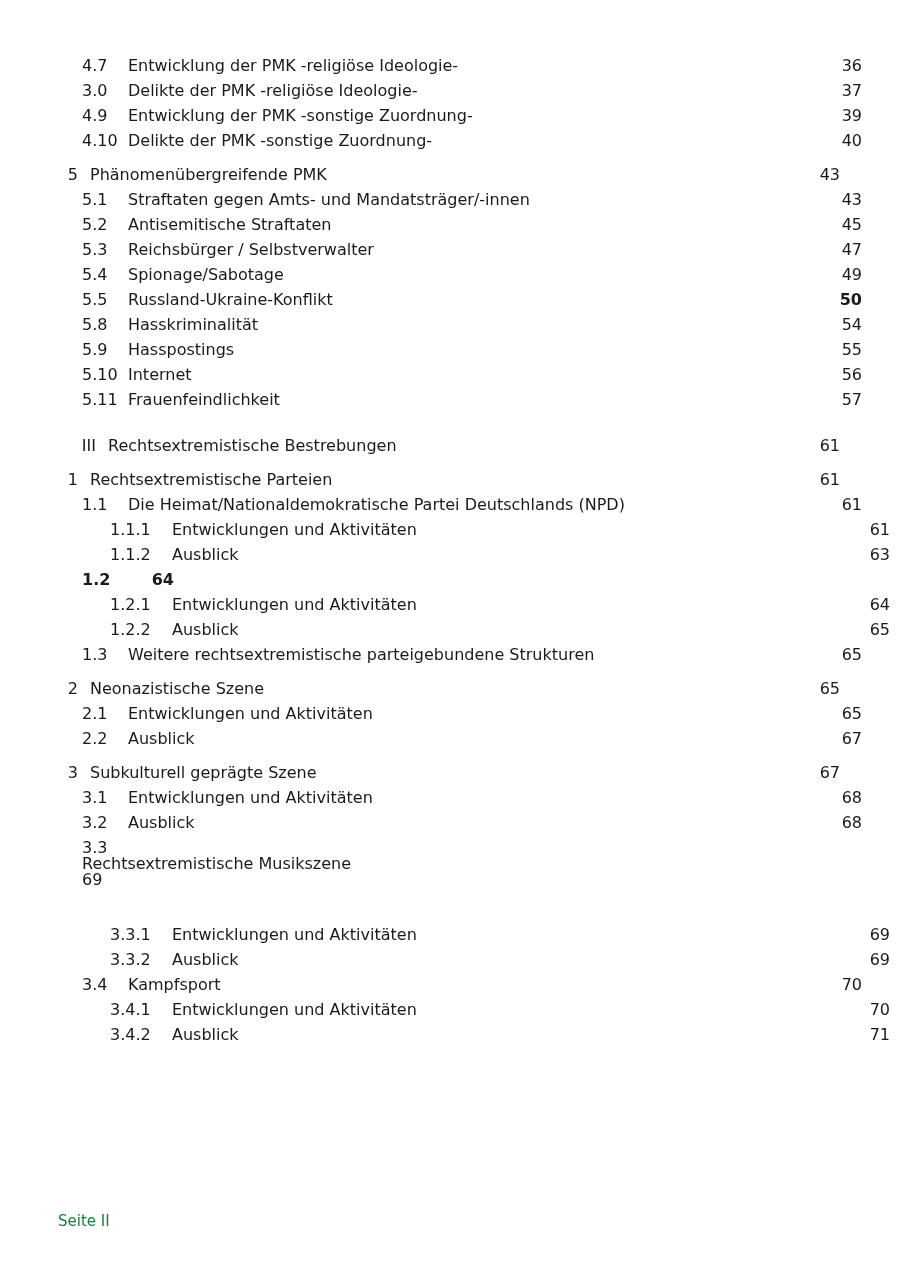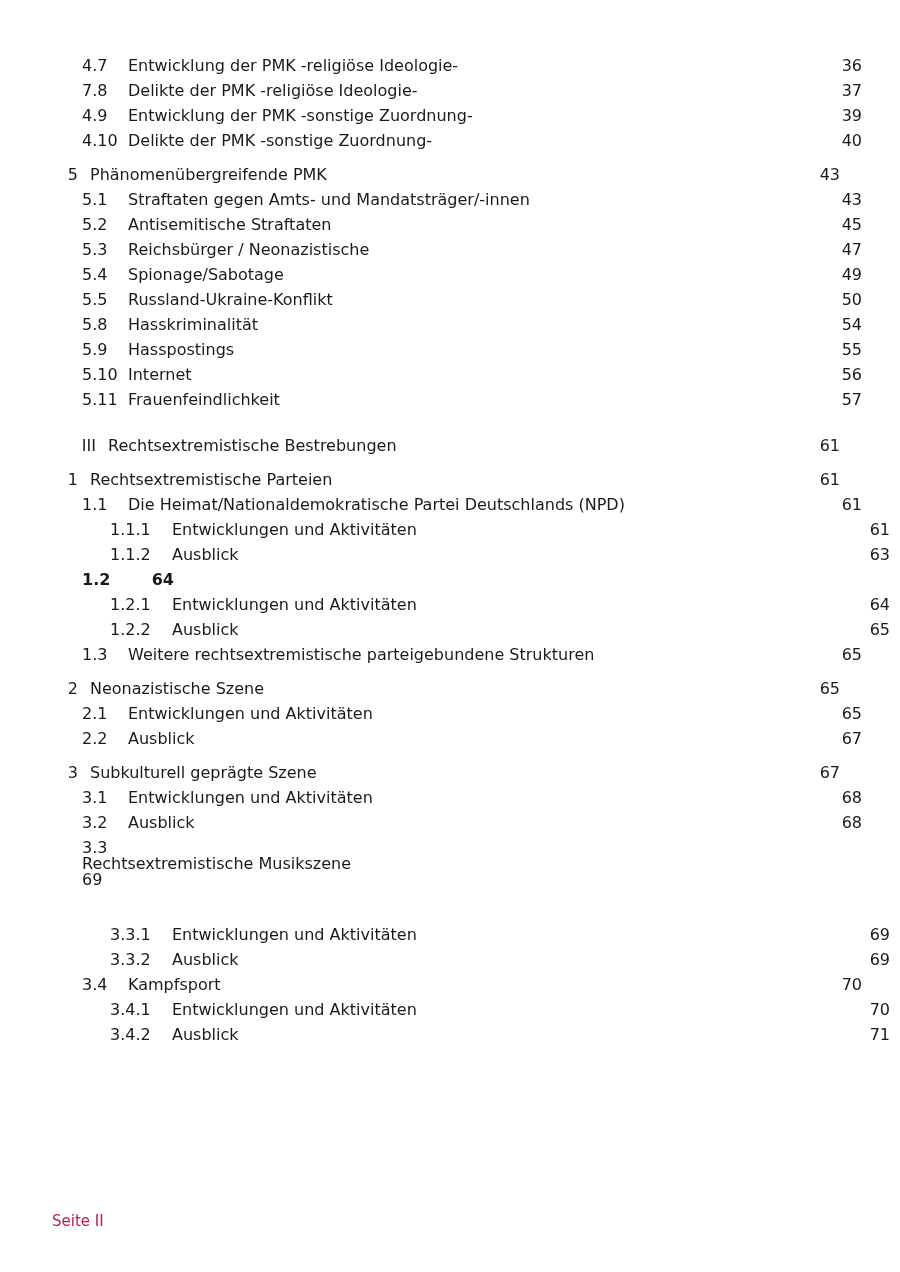--- a/index.html
+++ b/index.html
@@ -46,39 +46,39 @@
   .gap-top-lg { margin-top: 30px; }
 
   
   .numw-sec { width: 36px; margin-right: 12px; }
   .numw-1   { width: 18px; margin-right: 12px; }
   .numw-2   { width: 34px; margin-right: 12px; }
   .numw-3   { width: 48px; margin-right: 14px; }
 
   .footer {
     position: absolute;
-    left: 52px;
+    left: 58px;
     bottom: 42px;
     font-size: 15px;
-    color: #be185d;
+    color: #15803d;
   }
 </style>
 </head>
 <body>
 
 <div class="page">
 
   <div id="toc-list">
       <div class="item lvl-2" style="padding-left: 22px;">
         <span class="num numw-2" style="text-align: left;">4.7</span>
         <span class="label">Entwicklung der PMK -religiöse Ideologie-</span>
         <span class="pg" style="margin-right: -22px;">36</span>
       </div>
       <div class="item lvl-2" style="padding-left: 22px;">
-        <span class="num numw-2" style="text-align: left;">7.8</span>
+        <span class="num numw-2" style="text-align: left;">3.0</span>
         <span class="label">Delikte der PMK -religiöse Ideologie-</span>
         <span class="pg" style="margin-right: -22px;">37</span>
       </div>
       <div class="item lvl-2" style="padding-left: 22px;">
         <span class="num numw-2" style="text-align: left;">4.9</span>
         <span class="label">Entwicklung der PMK -sonstige Zuordnung-</span>
         <span class="pg" style="margin-right: -22px;">39</span>
       </div>
       <div class="item lvl-2" style="padding-left: 22px;">
         <span class="num numw-2" style="text-align: left;">4.10</span>
@@ -95,32 +95,32 @@
         <span class="label">Straftaten gegen Amts- und Mandatsträger/-innen</span>
         <span class="pg" style="margin-right: -22px;">43</span>
       </div>
       <div class="item lvl-2" style="padding-left: 22px;">
         <span class="num numw-2" style="text-align: left;">5.2</span>
         <span class="label">Antisemitische Straftaten</span>
         <span class="pg" style="margin-right: -22px;">45</span>
       </div>
       <div class="item lvl-2" style="padding-left: 22px;">
         <span class="num numw-2" style="text-align: left;">5.3</span>
-        <span class="label">Reichsbürger / Neonazistische</span>
+        <span class="label">Reichsbürger / Selbstverwalter</span>
         <span class="pg" style="margin-right: -22px;">47</span>
       </div>
       <div class="item lvl-2" style="padding-left: 22px;">
         <span class="num numw-2" style="text-align: left;">5.4</span>
         <span class="label">Spionage/Sabotage</span>
         <span class="pg" style="margin-right: -22px;">49</span>
       </div>
       <div class="item lvl-2" style="padding-left: 22px;">
         <span class="num numw-2" style="text-align: left;">5.5</span>
         <span class="label">Russland-Ukraine-Konflikt</span>
-        <span class="pg" style="margin-right: -22px;">50</span>
+        <span class="pg" style="margin-right: -22px; font-weight: bold;">50</span>
       </div>
       <div class="item lvl-2" style="padding-left: 22px;">
         <span class="num numw-2" style="text-align: left;">5.8</span>
         <span class="label">Hasskriminalität</span>
         <span class="pg" style="margin-right: -22px;">54</span>
       </div>
       <div class="item lvl-2" style="padding-left: 22px;">
         <span class="num numw-2" style="text-align: left;">5.9</span>
         <span class="label">Hasspostings</span>
         <span class="pg" style="margin-right: -22px;">55</span>

